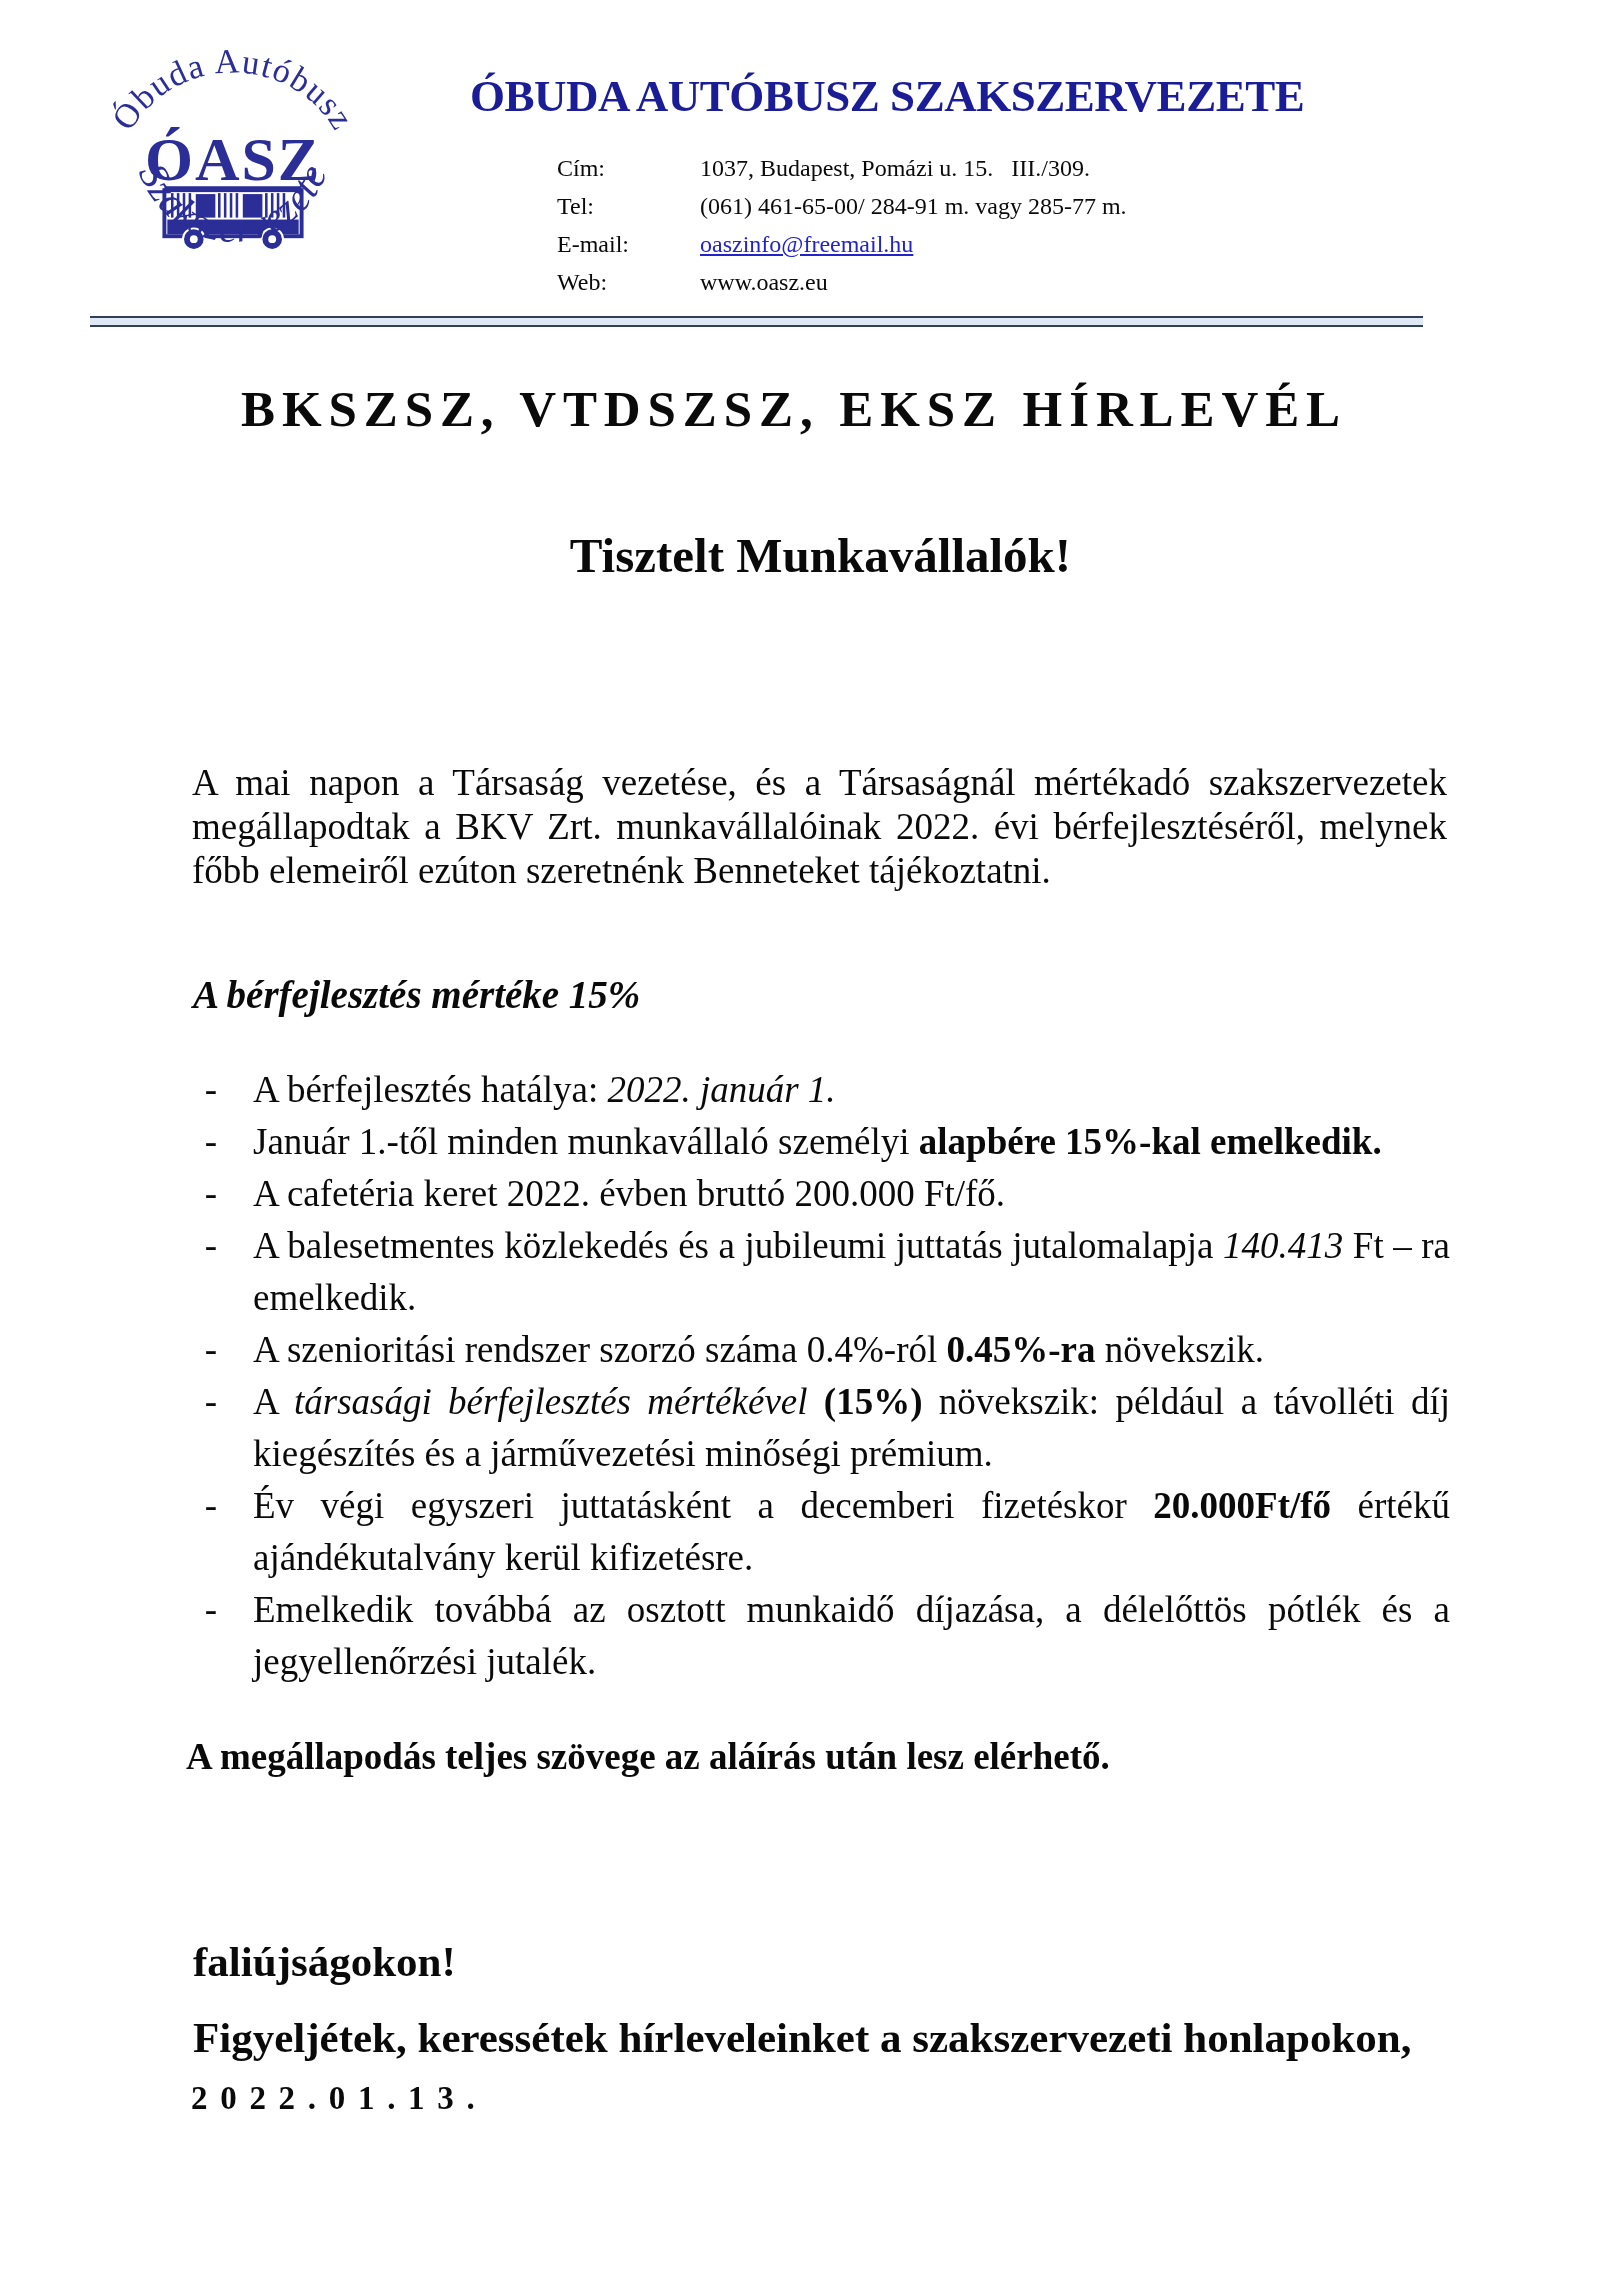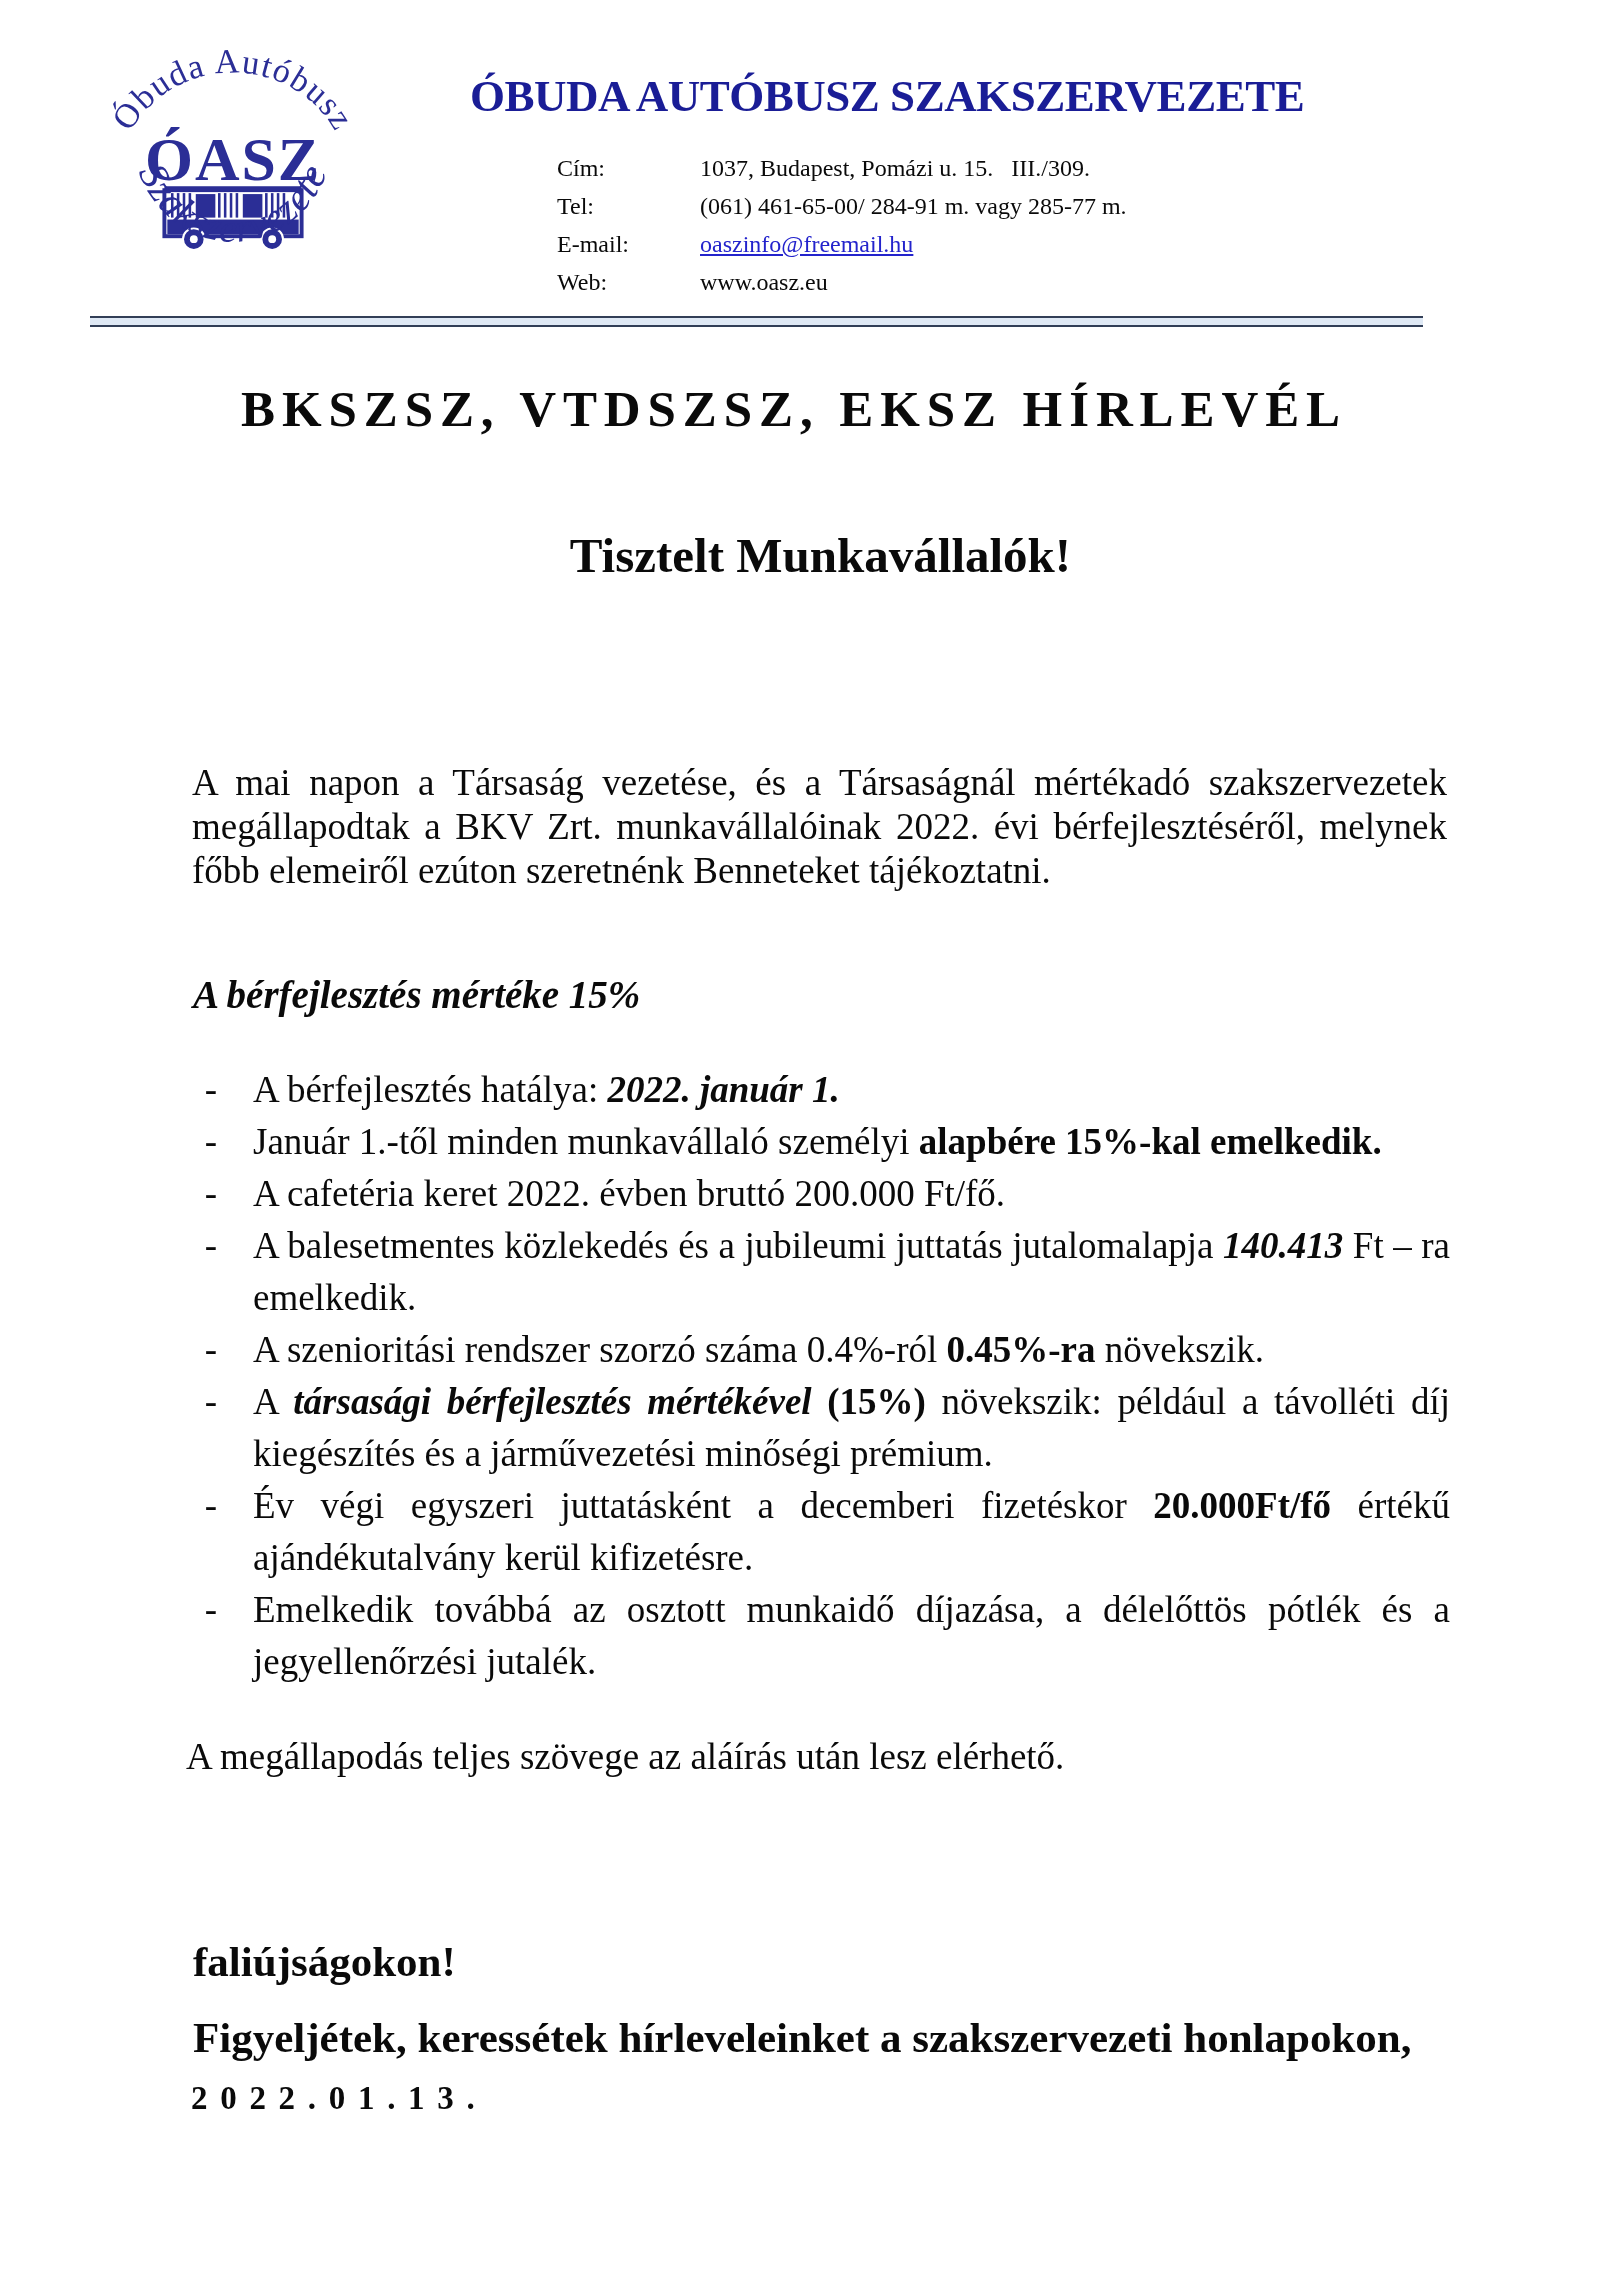--- a/index.html
+++ b/index.html
@@ -48,22 +48,22 @@
   }
   .section-heading{
     position:absolute;left:193px;top:972px;
     font-size:39px;font-weight:bold;font-style:italic;
   }
   .bullets{position:absolute;left:193px;top:1064px;width:1257px;font-size:37px;line-height:52px;}
   .bullet{display:flex;}
   .bullet-dash{flex:0 0 60px;width:60px;box-sizing:border-box;padding-left:11.8px;}
   .bullet-text{flex:1;text-align:justify;}
   .seg-bold{font-weight:bold;}
-  .seg-bold-italic{font-weight:bold;font-style:italic;}
-  .closing{position:absolute;left:186px;top:1735px;width:1264px;font-size:37px;}
+  .seg-bold-italic{font-weight:normal;font-style:italic;}
+  .closing{position:absolute;left:186px;top:1735px;width:1264px;font-size:37px;font-weight:bold;}
   .footer-bold{position:absolute;left:193px;top:1933px;width:1274px;font-size:43px;font-weight:bold;line-height:57px;}
   .footer-line + .footer-line{margin-top:18.6px;}
   .doc-date{
     position:absolute;left:191px;top:2080px;
     font-size:33px;font-weight:bold;letter-spacing:12.7px;white-space:nowrap;
   }
   
   .logo text{font-family:"Liberation Serif","DejaVu Serif",serif;fill:var(--navy);}
 </style>
 </head>

